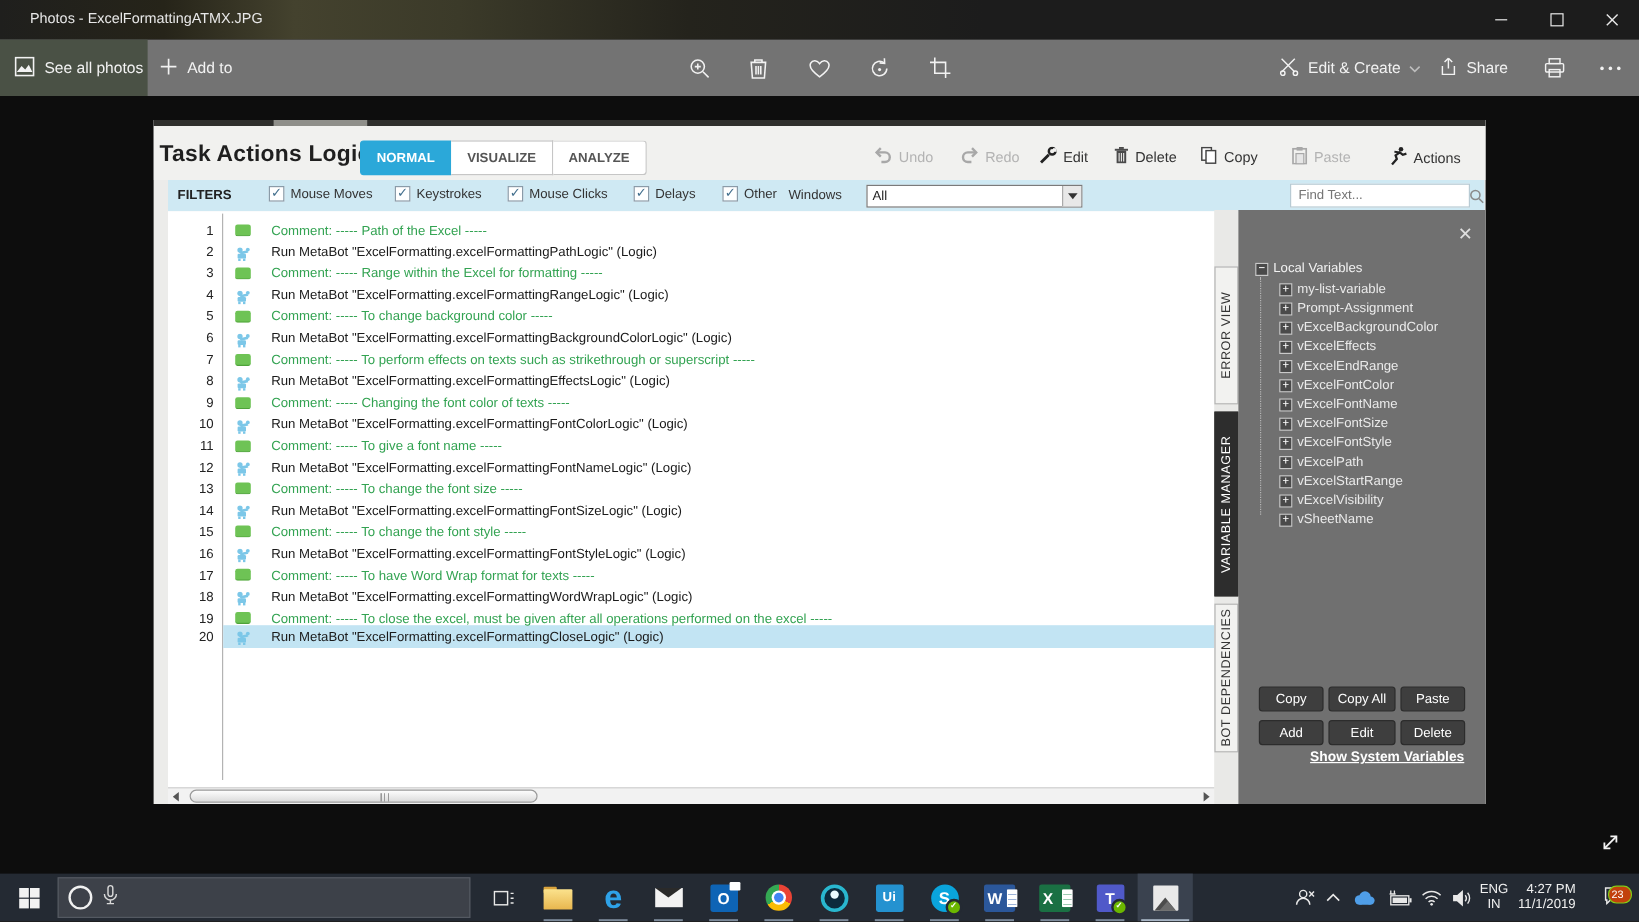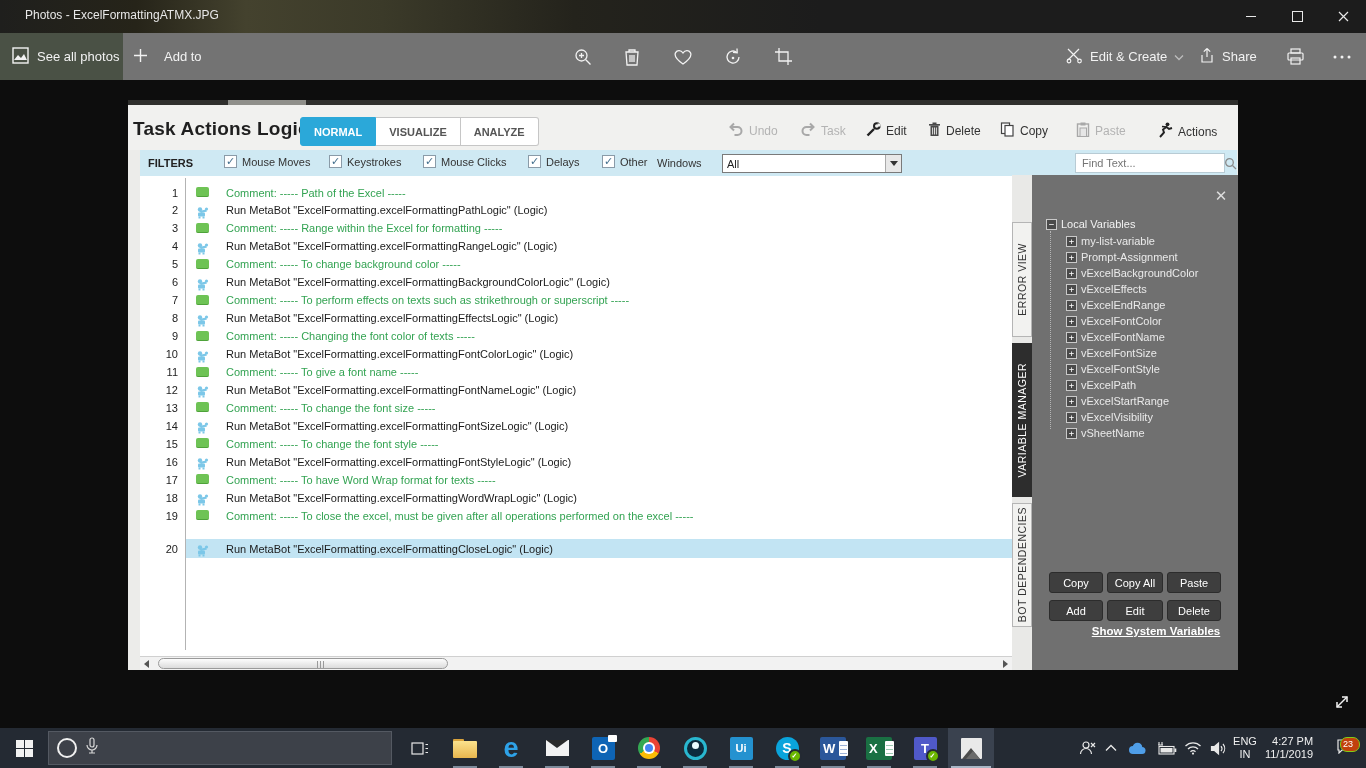--- a/index.html
+++ b/index.html
@@ -12,21 +12,21 @@
   .title-text{left:25px;top:8px;font-size:12px;color:#e8e8e8;}
   .winctl{top:0;width:46px;height:33px;display:flex;align-items:center;justify-content:center;}
   .wc-min{left:1228px;} .wc-max{left:1274px;} .wc-close{left:1320px;}
   .wc-min i{display:block;width:10px;height:1px;background:#e8e8e8;}
   .wc-max i{display:block;width:9px;height:9px;border:1px solid #e8e8e8;}
   .wc-close svg{display:block;}
   
   .ptoolbar{left:0;top:33px;width:1366px;height:47px;background:#737373;}
   .seeall{left:0;top:0;width:123px;height:47px;background:#4a5145;display:flex;align-items:center;gap:8px;
           padding-left:12px;box-sizing:border-box;color:#f2f2f2;font-size:13px;cursor:default;}
-  .addto{left:133px;top:0;height:47px;display:flex;align-items:center;gap:16px;color:#f2f2f2;font-size:13px;}
+  .addto{left:133px;top:0;height:47px;display:flex;align-items:center;gap:8px;color:#f2f2f2;font-size:13px;}
   .center-ic{top:0;width:34px;height:47px;display:flex;align-items:center;justify-content:center;}
   .right-grp{top:0;height:47px;display:flex;align-items:center;color:#f2f2f2;font-size:13px;gap:7px;}
   
   .photo-bg{left:0;top:80px;width:1366px;height:648px;background:#0d0d0d;}
   .photo{left:128px;top:100px;width:1110px;height:570px;background:#ececea;overflow:hidden;}
   .topstrip{left:0;top:0;width:1110px;height:5px;background:#2f2f2d;}
   .topstrip-seg{left:100px;top:0;width:78px;height:5px;background:#8f8f8a;}
   .aa-header{left:0;top:5px;width:1110px;height:45px;background:#f1f1ef;}
   .aa-title{left:5px;top:13px;font-size:19px;font-weight:bold;color:#1f1f1f;letter-spacing:.2px;}
   .aa-tabs{left:172px;top:12px;height:29px;display:flex;}
@@ -274,21 +274,21 @@
                   <path d="M6 1.5 L2.5 5 L6 8.5"></path>
                   <path d="M2.5 5 H9.5 a4 4 0 0 1 0 8 H6.5"></path>
                 </svg></span>
               <span>Undo</span>
             </div>
             <div class="abs aa-toolbar-item disabled" style="left: 672px;">
               <span><svg width="16" height="15" viewBox="0 0 16 15" fill="none" stroke="#a8a8a8" stroke-width="2">
                   <path d="M10 1.5 L13.5 5 L10 8.5"></path>
                   <path d="M13.5 5 H6.5 a4 4 0 0 0 0 8 H9.5"></path>
                 </svg></span>
-              <span>Task</span>
+              <span>Redo</span>
             </div>
             <div class="abs aa-toolbar-item" style="left: 738px;">
               <span><svg width="15" height="15" viewBox="0 0 15 15">
                   <path d="M1.5 13.5 L8 7" stroke="#222" stroke-width="2.4"></path>
                   <circle cx="10.8" cy="4" r="2.8" fill="none" stroke="#222" stroke-width="2"></circle>
                   <rect x="11.5" y="1.5" width="3" height="3" fill="#f1f1ef"></rect>
                 </svg></span>
               <span>Edit</span>
             </div>
             <div class="abs aa-toolbar-item" style="left: 800px;">
@@ -543,21 +543,21 @@
                 </svg></span>
               <span class="rtext">Run MetaBot "ExcelFormatting.excelFormattingWordWrapLogic" (Logic)</span>
             </div>
             <div class="abs arow comment" style="top: 331.1px;">
               <span class="num">19</span>
               <span class="ric">
                 <span class="cmt-ic" style="display:block"></span>
               </span>
               <span class="rtext">Comment: ----- To close the excel, must be given after all operations performed on the excel -----</span>
             </div>
-            <div class="abs arow metabot selected" style="top: 364px; padding-left: 40px;">
+            <div class="abs arow metabot selected" style="top: 346px; padding-left: 40px;">
               <span class="num">20</span>
               <span class="ric"><svg width="14" height="12" viewBox="0 0 14 12" fill="#7cc7e8">
                   <circle cx="4" cy="2.4" r="2.2"></circle>
                   <circle cx="10.5" cy="2" r="1.6"></circle>
                   <path d="M3 4 L10 2.5 L11 4.5 L5 6 Z"></path>
                   <rect x="2" y="5.5" width="7" height="4" rx="1"></rect>
                   <rect x="2.5" y="9.5" width="2" height="2"></rect>
                   <rect x="6.5" y="9.5" width="2" height="2"></rect>
                 </svg></span>
               <span class="rtext">Run MetaBot "ExcelFormatting.excelFormattingCloseLogic" (Logic)</span>

